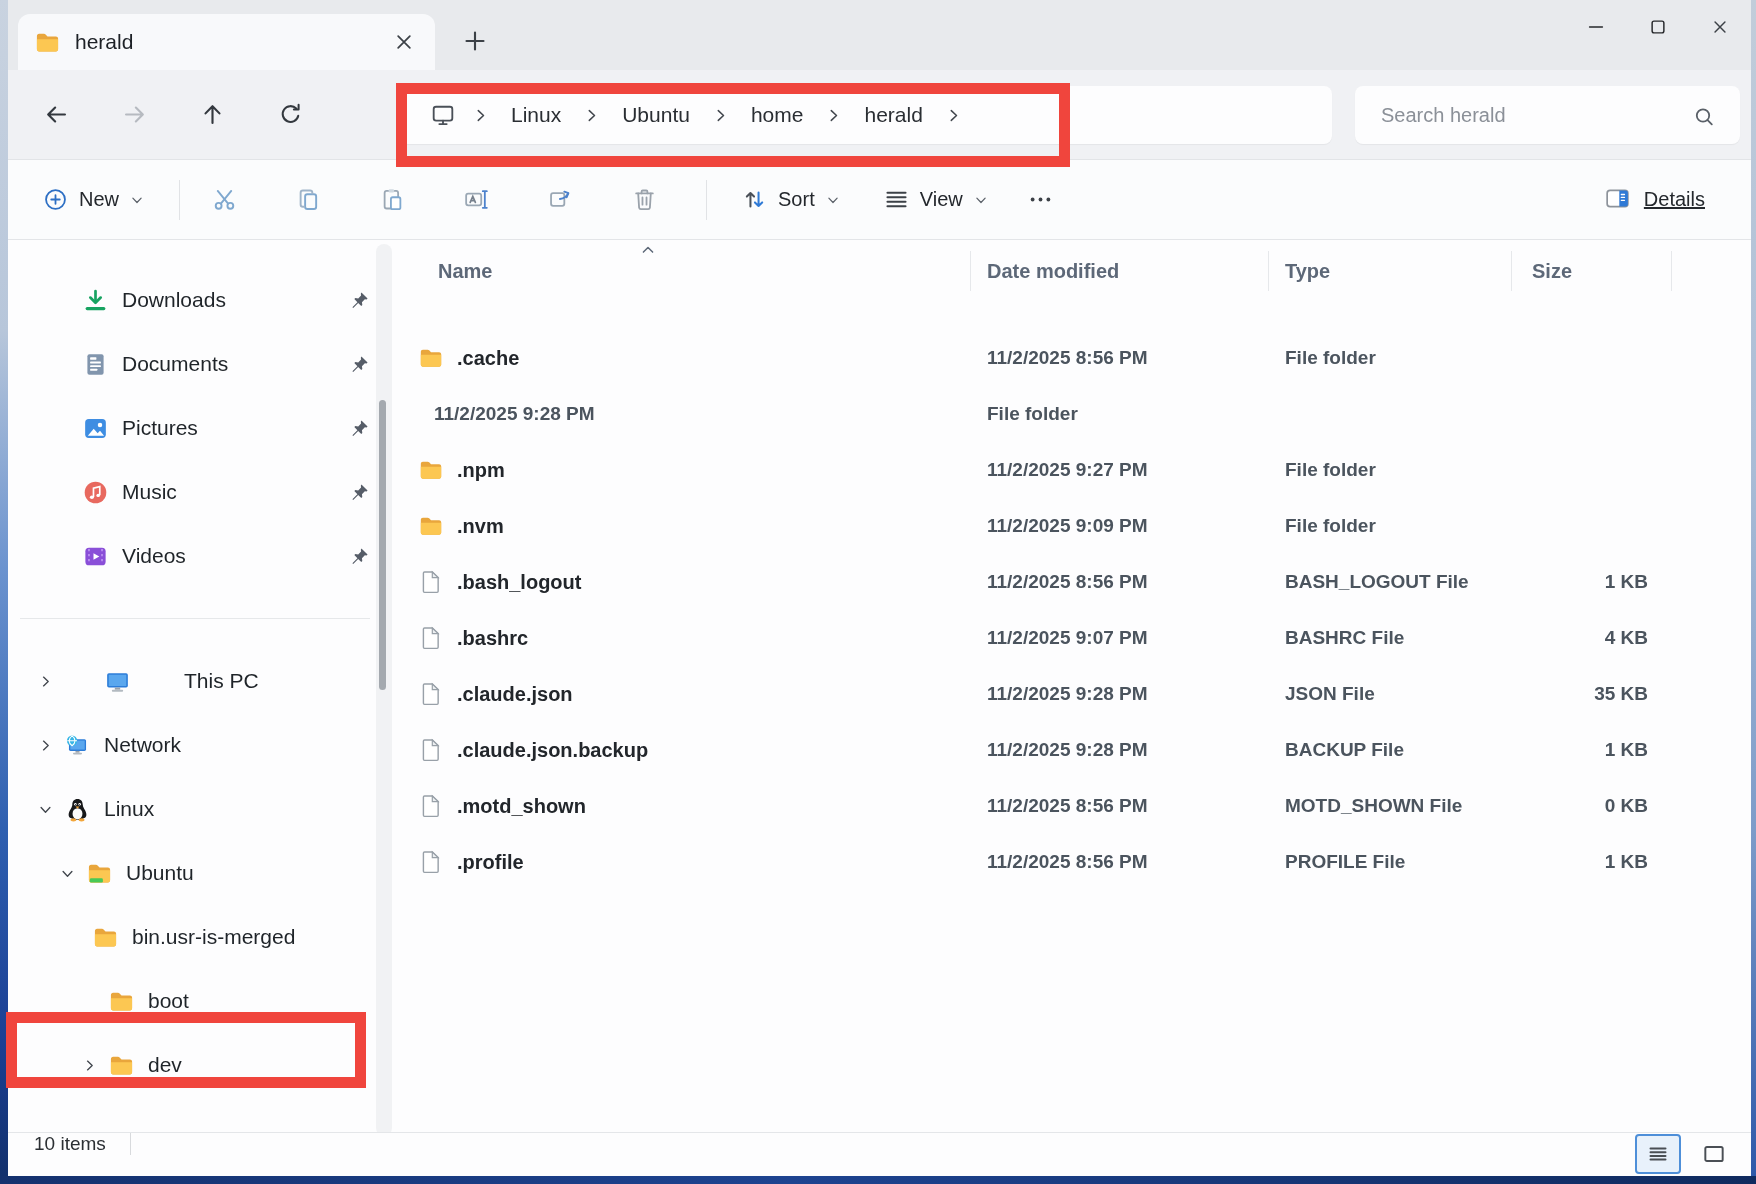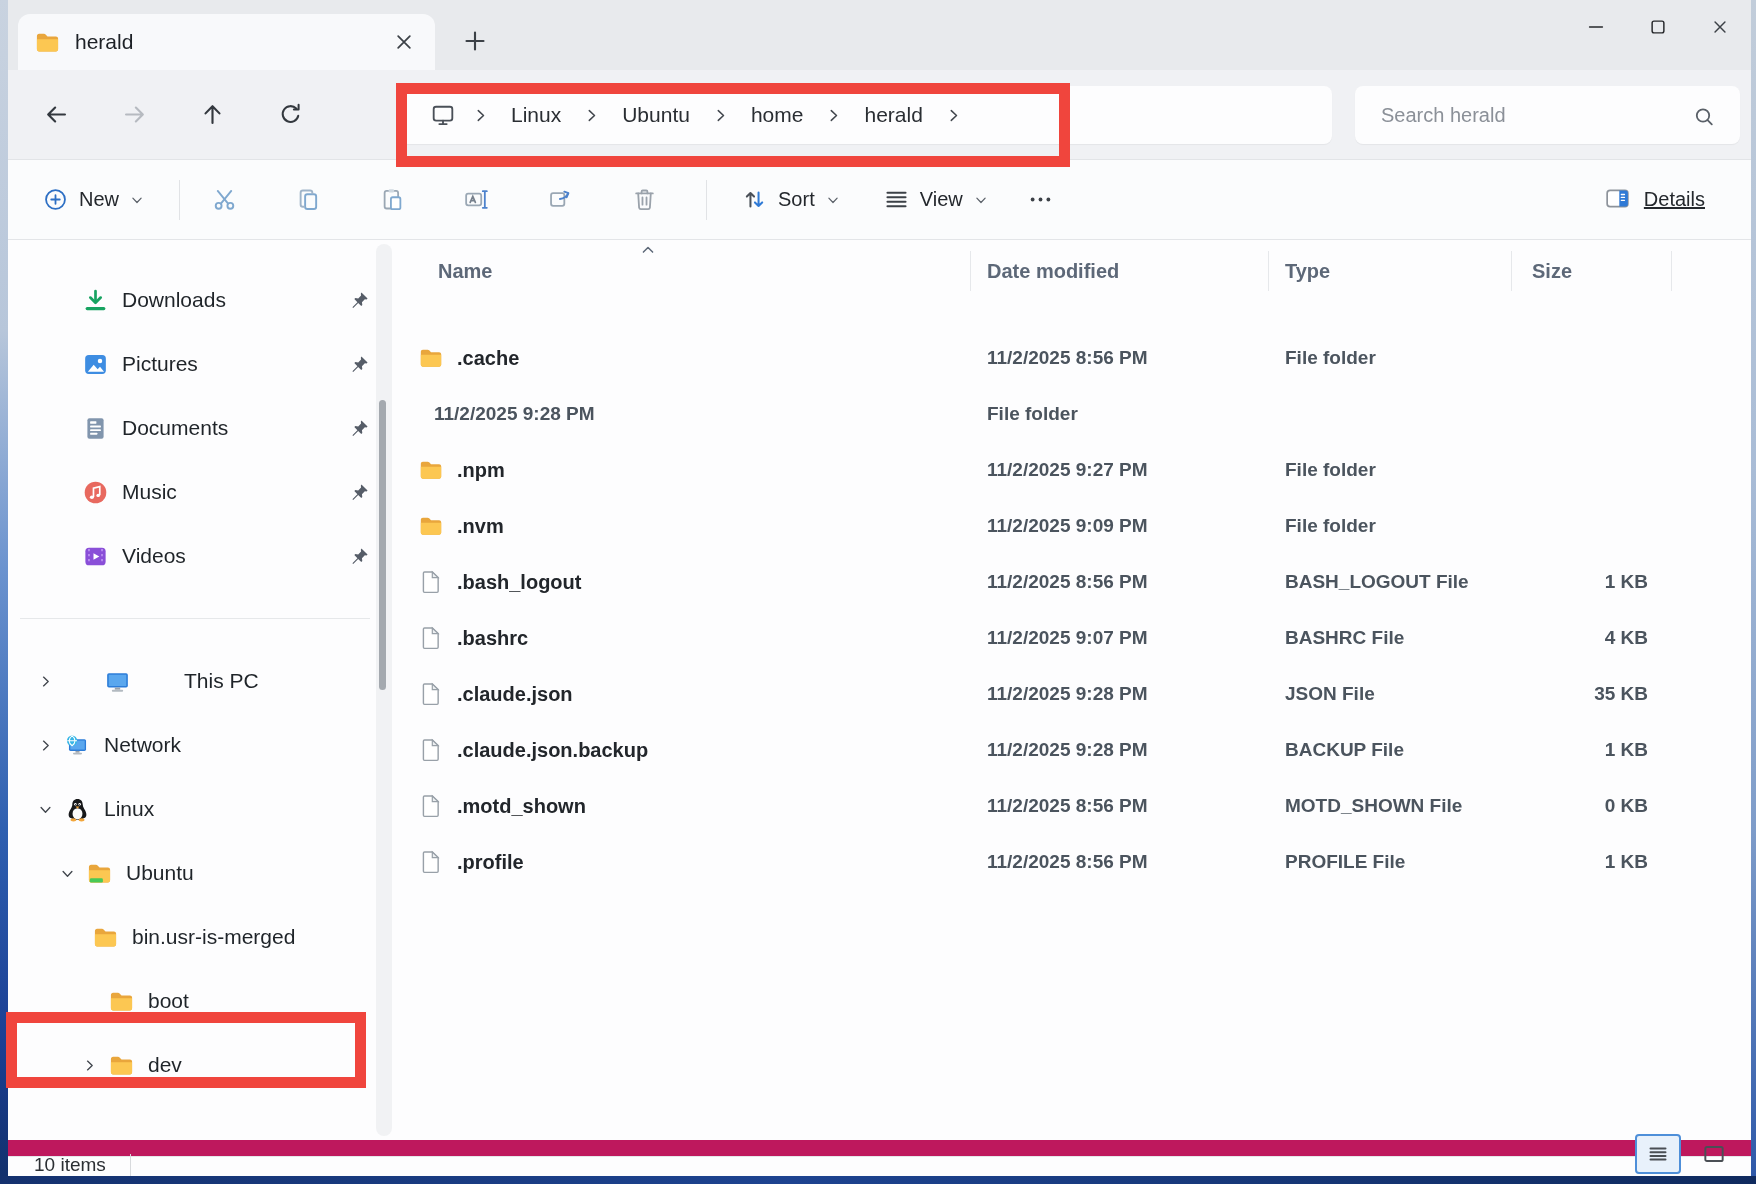--- a/index.html
+++ b/index.html
@@ -89,22 +89,22 @@
   .sort-caret { position:absolute; left:220px; top:0; width:20px; height:20px; }
   .sort-caret svg { width:20px; height:20px; }
   .frows { padding-top:28px; }
   .frow { height:56px; }
   .fname { display:flex; align-items:center; gap:13px; font-size:20px; color:#22262b; }
   .fname .fic { width:26px; height:26px; flex:none; } .fname .fic svg { width:26px; height:26px; display:block; }
   .fmeta { font-size:19px; color:#4b545e; padding-left:16px; }
   .fsize { font-size:19px; color:#4b545e; text-align:right; padding-right:24px; }
 
   
-  .statusbar { position:absolute; left:0; right:0; bottom:0; height:20px; background:#fdfdfe;
-               border-top:1px solid #e4e6e9; display:flex; align-items:flex-end; }
+  .statusbar { position:absolute; left:0; right:0; bottom:0; height:44px; background:#fdfdfe;
+               border-top:1px solid #e4e6e9; display:flex; align-items:flex-start; }
   .scount { font-size:19px; color:#2b2f33; margin-left:26px; }
   .sdiv { width:1px; height:22px; background:#d8dadd; margin-left:24px; }
   .viewtoggles { position:absolute; right:14px; bottom:2px; display:flex; align-items:center; gap:10px; }
   .vtog { width:46px; height:40px; display:flex; align-items:center; justify-content:center; border-radius:4px; }
   .vtog.active { background:#e8f1fb; border:2px solid #4e8fd9; }
   .vtog svg { width:24px; height:24px; }
   .vtog.thumbv svg { width:26px; height:26px; }
 
   
   .anno { position:absolute; border-style:solid; border-width:11px; border-color:#f0453d; z-index:50; pointer-events:none; }
@@ -368,41 +368,41 @@
               </svg>
             </span>
             <span class="slabel">Downloads</span>
             <span class="pin"><svg viewBox="0 0 24 24" fill="#565d68">
                 <path d="M14.2 2.8l7 7-1.1 1.1-2-.3-3.3 3.3.4 3.2-1.2 1.2-3.5-3.5-5.7 5.7-.9-.9 5.7-5.7-3.5-3.5 1.2-1.2 3.2.4 3.3-3.3-.3-2z"></path>
               </svg></span>
           </div>
           <div class="srow" style="padding-left: 68px;">
             <span class="sic">
               <svg viewBox="0 0 24 24">
-                <rect x="2.8" y="3.6" width="18.4" height="16.8" rx="3.2" fill="#3e8de2"></rect>
-                <circle cx="16" cy="8.8" r="2" fill="#fff"></circle>
-                <path d="M5.2 18.4l5.2-6.2 3.5 4.1 2.1-2.3 3.6 4.4z" fill="#fff"></path>
-              </svg>
-            </span>
-            <span class="slabel">Pictures</span>
-            <span class="pin"><svg viewBox="0 0 24 24" fill="#565d68">
-                <path d="M14.2 2.8l7 7-1.1 1.1-2-.3-3.3 3.3.4 3.2-1.2 1.2-3.5-3.5-5.7 5.7-.9-.9 5.7-5.7-3.5-3.5 1.2-1.2 3.2.4 3.3-3.3-.3-2z"></path>
-              </svg></span>
-          </div>
-          <div class="srow" style="padding-left: 68px;">
-            <span class="sic">
-              <svg viewBox="0 0 24 24">
                 <rect x="4.8" y="2.8" width="14.4" height="18.4" rx="1.8" fill="#8195ad"></rect>
                 <rect x="7.2" y="5.6" width="5.6" height="2.2" rx=".4" fill="#fff"></rect>
                 <rect x="7.2" y="9.4" width="9.6" height="1.7" rx=".4" fill="#fff"></rect>
                 <rect x="7.2" y="12.6" width="9.6" height="1.7" rx=".4" fill="#fff"></rect>
                 <rect x="7.2" y="15.8" width="6.4" height="1.7" rx=".4" fill="#fff"></rect>
               </svg>
             </span>
             <span class="slabel">Documents</span>
+            <span class="pin"><svg viewBox="0 0 24 24" fill="#565d68">
+                <path d="M14.2 2.8l7 7-1.1 1.1-2-.3-3.3 3.3.4 3.2-1.2 1.2-3.5-3.5-5.7 5.7-.9-.9 5.7-5.7-3.5-3.5 1.2-1.2 3.2.4 3.3-3.3-.3-2z"></path>
+              </svg></span>
+          </div>
+          <div class="srow" style="padding-left: 68px;">
+            <span class="sic">
+              <svg viewBox="0 0 24 24">
+                <rect x="2.8" y="3.6" width="18.4" height="16.8" rx="3.2" fill="#3e8de2"></rect>
+                <circle cx="16" cy="8.8" r="2" fill="#fff"></circle>
+                <path d="M5.2 18.4l5.2-6.2 3.5 4.1 2.1-2.3 3.6 4.4z" fill="#fff"></path>
+              </svg>
+            </span>
+            <span class="slabel">Pictures</span>
             <span class="pin"><svg viewBox="0 0 24 24" fill="#565d68">
                 <path d="M14.2 2.8l7 7-1.1 1.1-2-.3-3.3 3.3.4 3.2-1.2 1.2-3.5-3.5-5.7 5.7-.9-.9 5.7-5.7-3.5-3.5 1.2-1.2 3.2.4 3.3-3.3-.3-2z"></path>
               </svg></span>
           </div>
           <div class="srow" style="padding-left: 68px;">
             <span class="sic">
               <svg viewBox="0 0 24 24">
                 <circle cx="12" cy="12" r="9.6" fill="#e8695f"></circle>
                 <path d="M10.2 16V8.2l5.6-1.4v7.6" stroke="#fff" stroke-width="1.5" fill="none"></path>
                 <ellipse cx="8.8" cy="16.2" rx="1.8" ry="1.5" fill="#fff"></ellipse>

